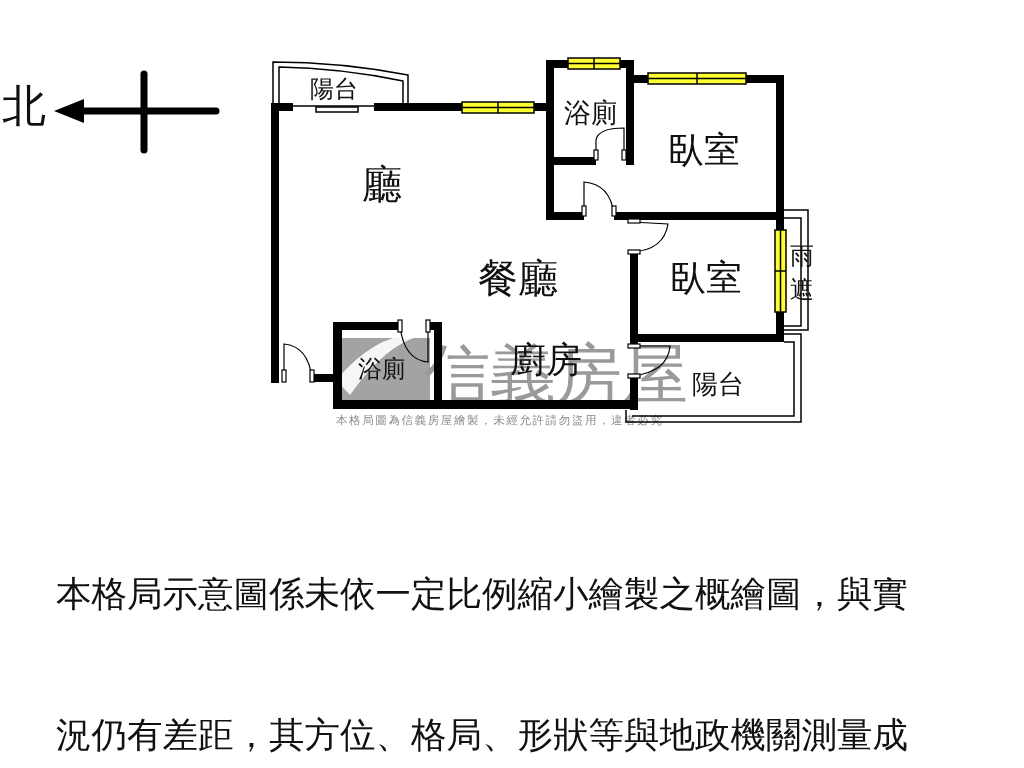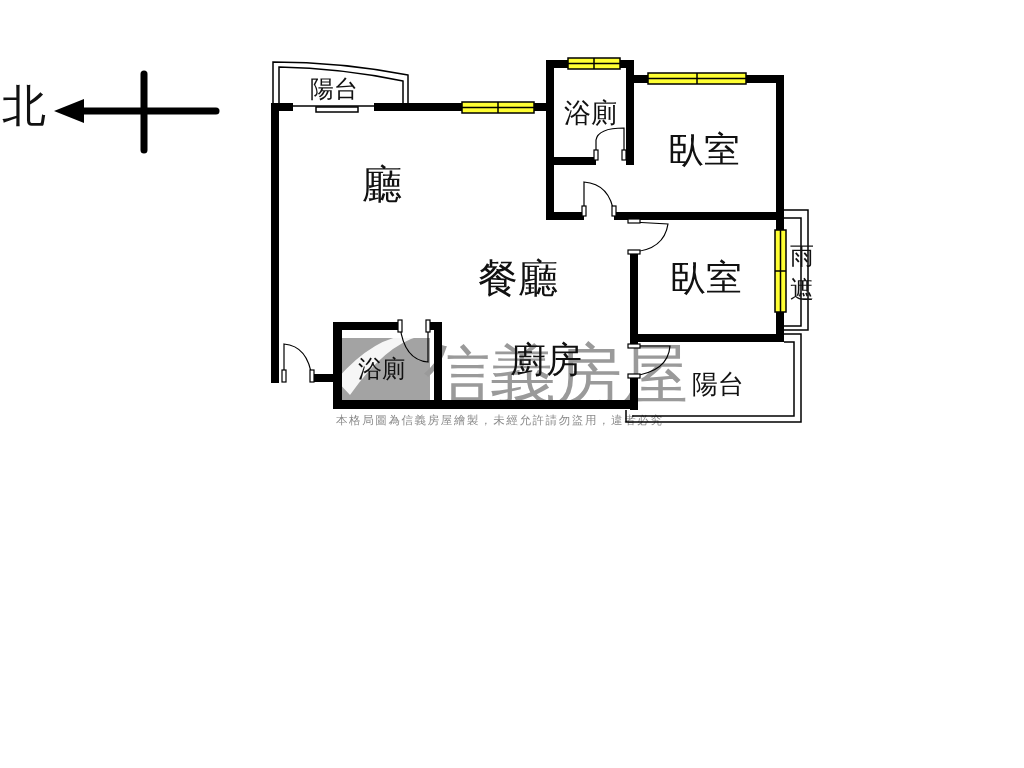--- a/index.html
+++ b/index.html
@@ -136,16 +136,18 @@
   <text class="room" x="478" y="292" font-size="40">餐廳</text>
   <text class="room" x="670" y="290" font-size="36">臥室</text>
   <text class="room" x="790" y="264" font-size="24">雨</text>
   <text class="room" x="790" y="298" font-size="24">遮</text>
   <text class="room" x="510" y="372" font-size="36">廚房</text>
   <text class="room" x="358" y="377" font-size="24">浴廁</text>
   <text class="room" x="692" y="393" font-size="26">陽台</text>
 </svg>
 
 <div class="disclaimer">
+  <div>本格局示意圖係未依一定比例縮小繪製之概繪圖，與實</div>
+  <div>況仍有差距，其方位、格局、形狀等與地政機關測量成</div>
   
   
   
 </div>
 
 </body></html>

